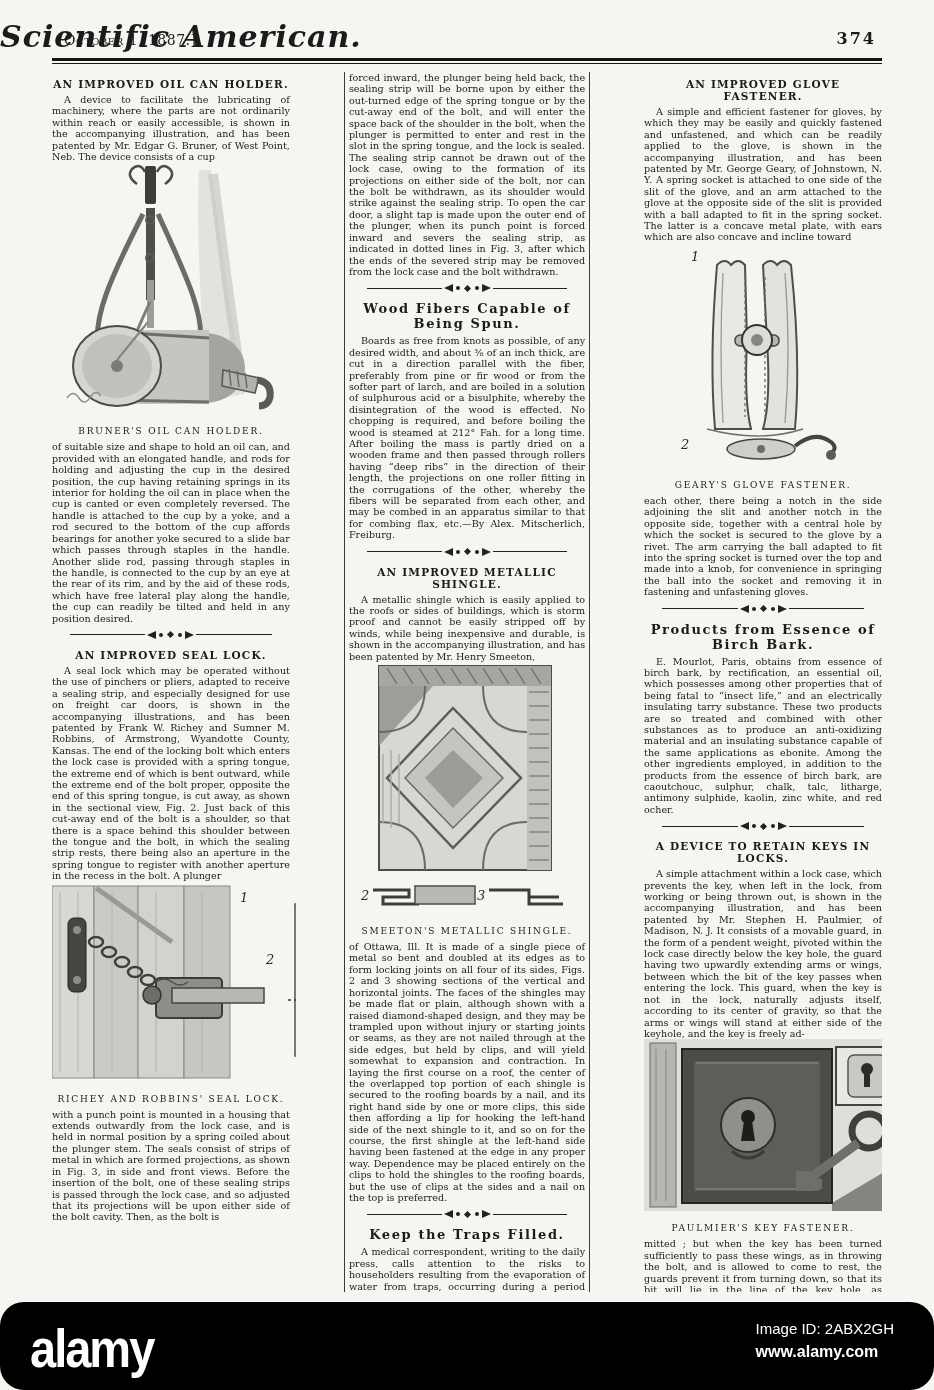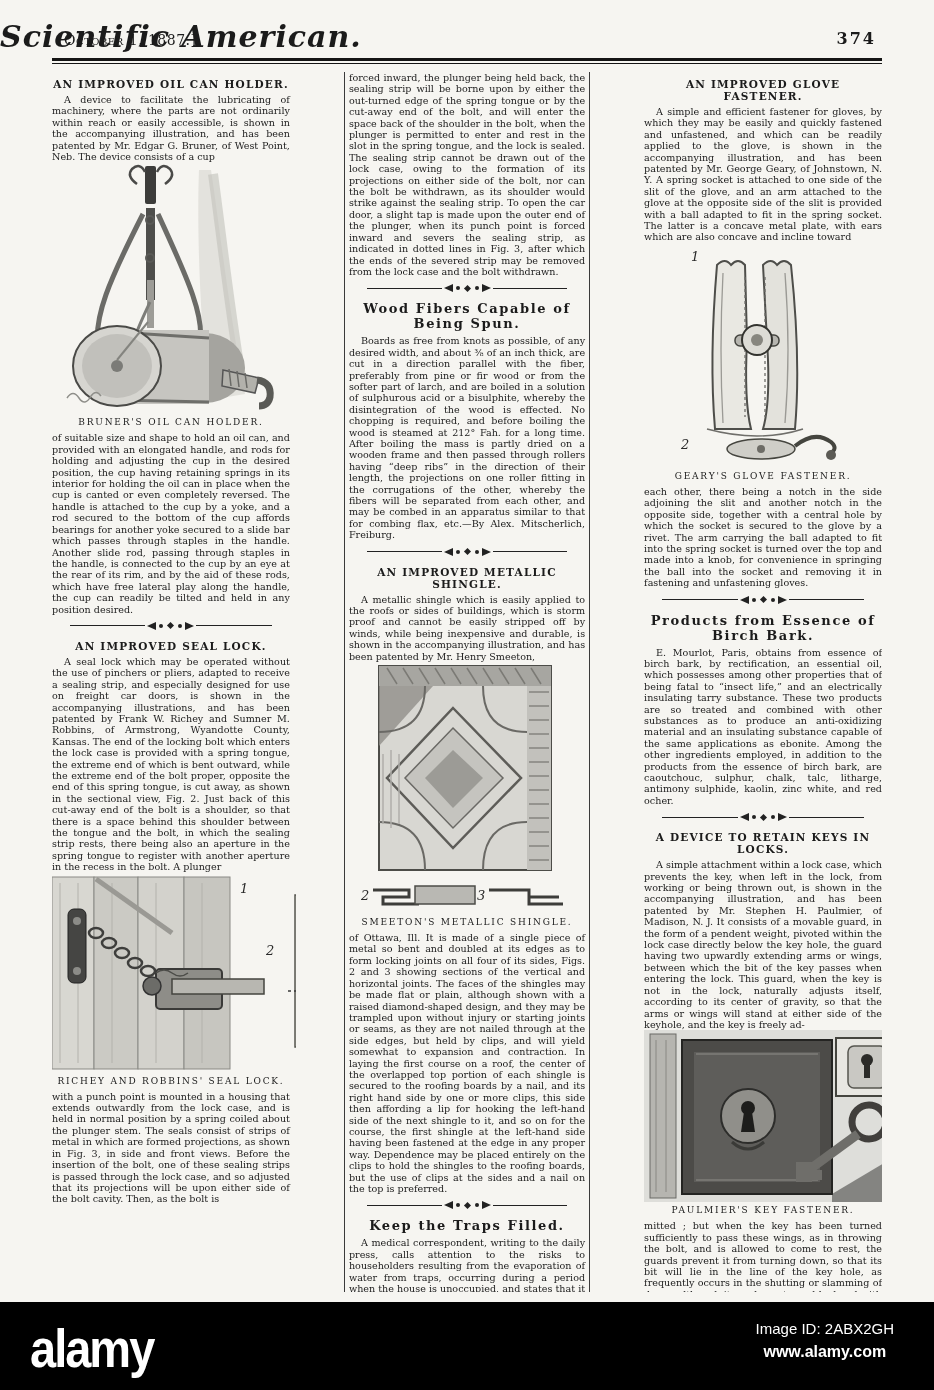--- a/index.html
+++ b/index.html
@@ -19,39 +19,39 @@
   .columns { display:flex; margin:8px 52px 0 52px; height:1232px; overflow:hidden;gap:48px; }
   .col { width:276px; overflow:hidden; }
   .col-mid { width:278px; border-left:1px solid #3a3a3a; border-right:1px solid #3a3a3a; padding:0 4px; }
   .col-left { padding-right:6px; }
   .col-right { padding-left:6px; }
 
   .head { text-align:center; font-size:10.5px; font-weight:bold; letter-spacing:1.2px; margin:6px 0 4px 0; }
   .subhead { text-align:center; font-size:13px; font-weight:bold; letter-spacing:1.6px; margin:5px 0 4px 0; }
   .para { font-size:9.6px; line-height:11.4px; text-align:justify; text-indent:0; }
   .para.indent { text-indent:12px; }
-  .caption { text-align:center; font-size:9px; letter-spacing:1.8px; margin:3px 0 5px 0; font-variant:small-caps; text-transform:uppercase; }
+  .caption { text-align:center; font-size:9px; letter-spacing:1.8px; margin:12px 0 5px 0; font-variant:small-caps; text-transform:uppercase; }
 
   
   .divider { display:flex; align-items:center; justify-content:center; height:16px; margin:3px 18px; }
   .divider .line { flex:1; height:1px; background:#222; }
   .divider .tri-l { width:0; height:0; border-top:4px solid transparent; border-bottom:4px solid transparent; border-right:9px solid #222; margin-left:2px; }
   .divider .tri-r { width:0; height:0; border-top:4px solid transparent; border-bottom:4px solid transparent; border-left:9px solid #222; margin-right:2px; }
   .divider .dot { width:4px; height:4px; background:#222; border-radius:50%; margin:0 3px; }
   .divider .dia { width:5px; height:5px; background:#222; transform:rotate(45deg); margin:0 2px; }
 
   .figure { text-align:center; }
   .figure svg { display:block; margin:0 auto; }
   .fig-label { font-style:italic; font-size:13px; font-family:"DejaVu Serif", serif; fill:#2a2a2a; }
 
   
   .footer-gap { position:absolute; left:0; right:0; bottom:88px; height:10px; background:#f6f5f1; }
-  .footer { position:absolute; left:0; right:0; bottom:0; height:88px; background:#000; color:#fff; font-family:"Liberation Sans", sans-serif; }
+  .footer { position:absolute; left:0; right:0; bottom:0; height:88px; background:#000; color:#fff; font-family:"Liberation Sans", sans-serif;border-radius:24px; }
   .alamy-logo { position:absolute; left:30px; top:14px; font-size:47px; font-weight:bold; letter-spacing:-2px; transform:scaleY(1.15); transform-origin:top left; }
-  .footer-right { position:absolute; right:40px; top:18px; text-align:center; }
+  .footer-right { position:absolute; right:40px; top:18px; text-align:left; }
   .footer-id { font-size:15px; margin-bottom:6px; }
   .footer-url { font-size:16px; font-weight:bold; }
 </style>
 </head>
 <body>
 
 <div class="page">
 
   <div class="masthead">
     <div class="mast-date">October 1, 1887.]</div>

